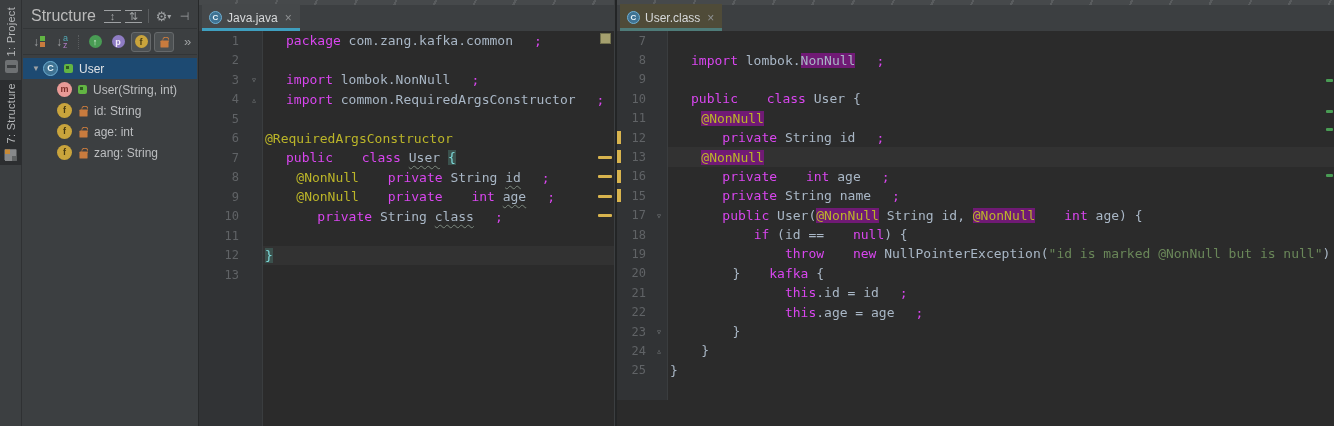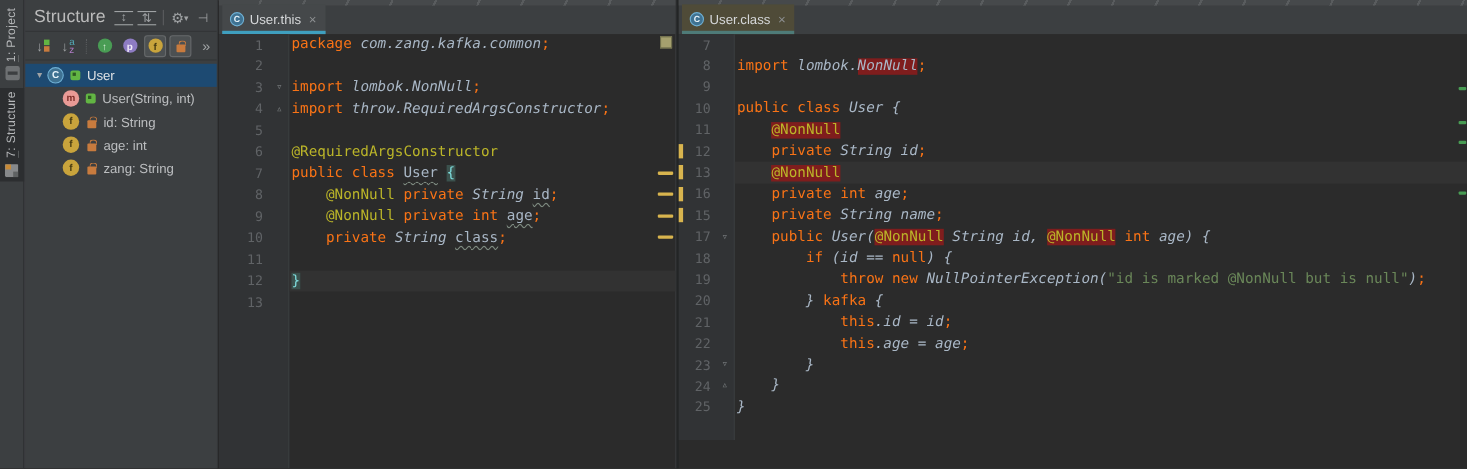--- a/index.html
+++ b/index.html
@@ -111,24 +111,24 @@
   .ln { flex:0 0 auto; text-align:right; color:#606366; font-size:12px; position:relative; align-self:stretch;
         display:flex; align-items:center; justify-content:flex-end; }
   .pane-left  .ln { width:46px; padding-right:6px; }
   .pane-right .ln { width:33px; padding-right:4px; }
   .fold { flex:0 0 18px; text-align:center; color:#707476; font-size:10px; align-self:stretch;
           display:flex; align-items:center; justify-content:center; }
   .codetxt { padding-left:2px; flex:1 1 auto; align-self:stretch; display:flex; align-items:center; }
   .code-line.cur .codetxt { background:#323232; }
   .code-line.marker .ln::before { content:""; position:absolute; left:0; top:3px; width:4px; height:13px; background:#d8b44e; }
 
-  .tk-k { color:#f97316; } .tk-a { color:#bbb529;text-align:right; } .tk-d { color:#a9b7c6;font-style:italic; }
+  .tk-k { color:#d946ef;margin-left:21px; } .tk-a { color:#bbb529;text-align:right; } .tk-d { color:#a9b7c6; }
   .tk-s { color:#6a8759; }
   .tk-w { color:#a9b7c6; text-decoration:underline wavy #7d8a80; text-decoration-thickness:1px; text-underline-offset:3px; }
-  .tk-m { background:#7f1d1d; }
+  .tk-m { background:#701a75; }
   .tk-b { color:#7edbdb; background:#3b514d; }
 
   .insp-box { position:absolute; width:11px; height:11px; background:#a5a06e; border:1px solid #71704d; }
   .stripe-mark { position:absolute; border-radius:1px; }
   .stripe-mark.yellow { width:14px; height:3px; background:#d8b44e; }
   .stripe-mark.green  { width:7px;  height:3px; background:#499c54; }
 </style>
 </head>
 <body>
 
@@ -242,32 +242,32 @@
           </span>
           <span class="tree-label">zang: String</span>
         </div>
       </div>
   </div>
 
   <div class="pane pane-left">
     <div class="tabbar">
       <div class="tab java">
         <span class="ficon">C</span>
-        <span>User.this</span>
+        <span>Java.java</span>
         <span class="tab-close">×</span>
         <span class="underline"></span>
       </div>
     </div>
     <div class="code-area" id="code-left" style="height:395px;">
       <div class="gutter-bg"></div>
       <div class="insp-box" style="right:3px; top:2px;"></div>
     <div class="code-line"><span class="ln">1</span><span class="fold"></span><span class="codetxt"><span class="tk-k">package</span><span class="tk-d"> com.zang.kafka.common</span><span class="tk-k">;</span></span></div>
         <div class="code-line"><span class="ln">2</span><span class="fold"></span><span class="codetxt"></span></div>
         <div class="code-line"><span class="ln">3</span><span class="fold">▿</span><span class="codetxt"><span class="tk-k">import</span><span class="tk-d"> lombok.NonNull</span><span class="tk-k">;</span></span></div>
-        <div class="code-line"><span class="ln">4</span><span class="fold">▵</span><span class="codetxt"><span class="tk-k">import</span><span class="tk-d"> throw.RequiredArgsConstructor</span><span class="tk-k">;</span></span></div>
+        <div class="code-line"><span class="ln">4</span><span class="fold">▵</span><span class="codetxt"><span class="tk-k">import</span><span class="tk-d"> common.RequiredArgsConstructor</span><span class="tk-k">;</span></span></div>
         <div class="code-line"><span class="ln">5</span><span class="fold"></span><span class="codetxt"></span></div>
         <div class="code-line"><span class="ln">6</span><span class="fold"></span><span class="codetxt"><span class="tk-a">@RequiredArgsConstructor</span></span></div>
         <div class="code-line"><span class="ln">7</span><span class="fold"></span><span class="codetxt"><span class="tk-k">public</span><span class="tk-d"> </span><span class="tk-k">class</span><span class="tk-d"> </span><span class="tk-w">User</span><span class="tk-d"> </span><span class="tk-b">{</span></span></div>
         <div class="code-line"><span class="ln">8</span><span class="fold"></span><span class="codetxt"><span class="tk-d">    </span><span class="tk-a">@NonNull</span><span class="tk-d"> </span><span class="tk-k">private</span><span class="tk-d"> String </span><span class="tk-w">id</span><span class="tk-k">;</span></span></div>
         <div class="code-line"><span class="ln">9</span><span class="fold"></span><span class="codetxt"><span class="tk-d">    </span><span class="tk-a">@NonNull</span><span class="tk-d"> </span><span class="tk-k">private</span><span class="tk-d"> </span><span class="tk-k">int</span><span class="tk-d"> </span><span class="tk-w">age</span><span class="tk-k">;</span></span></div>
         <div class="code-line"><span class="ln">10</span><span class="fold"></span><span class="codetxt"><span class="tk-d">    </span><span class="tk-k">private</span><span class="tk-d"> String </span><span class="tk-w">class</span><span class="tk-k">;</span></span></div>
         <div class="code-line"><span class="ln">11</span><span class="fold"></span><span class="codetxt"></span></div>
         <div class="code-line cur"><span class="ln">12</span><span class="fold"></span><span class="codetxt"><span class="tk-b">}</span></span></div>
         <div class="code-line"><span class="ln">13</span><span class="fold"></span><span class="codetxt"></span></div>
         <div class="stripe-mark yellow" style="top: 125px; right: 2px;"></div>

